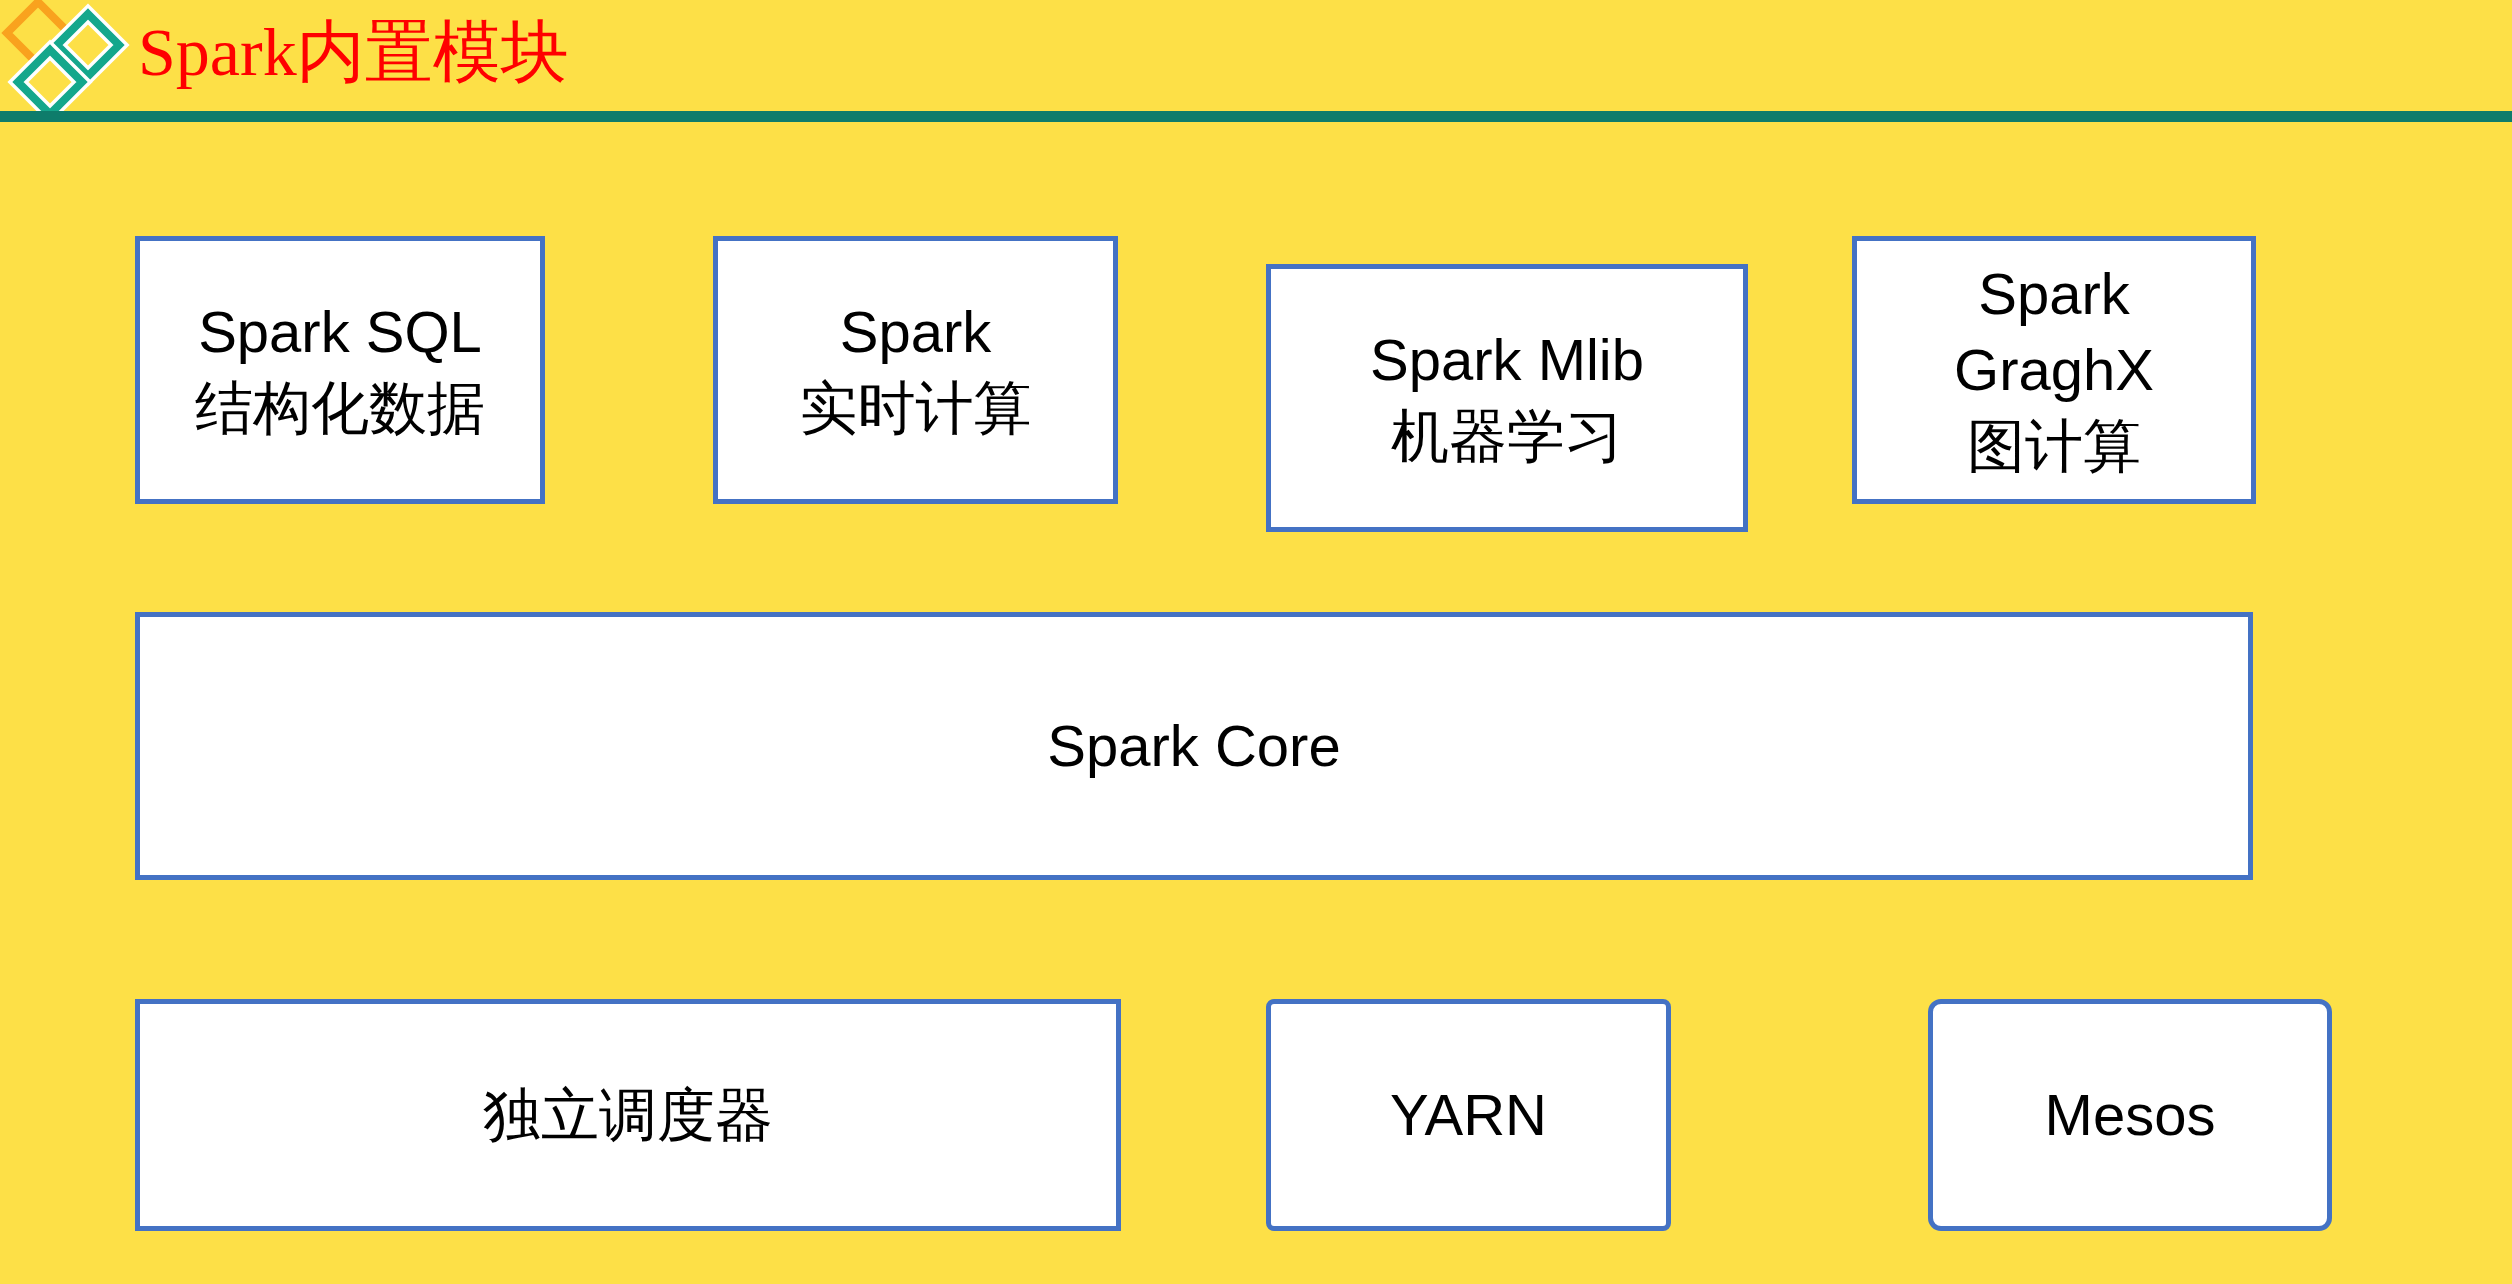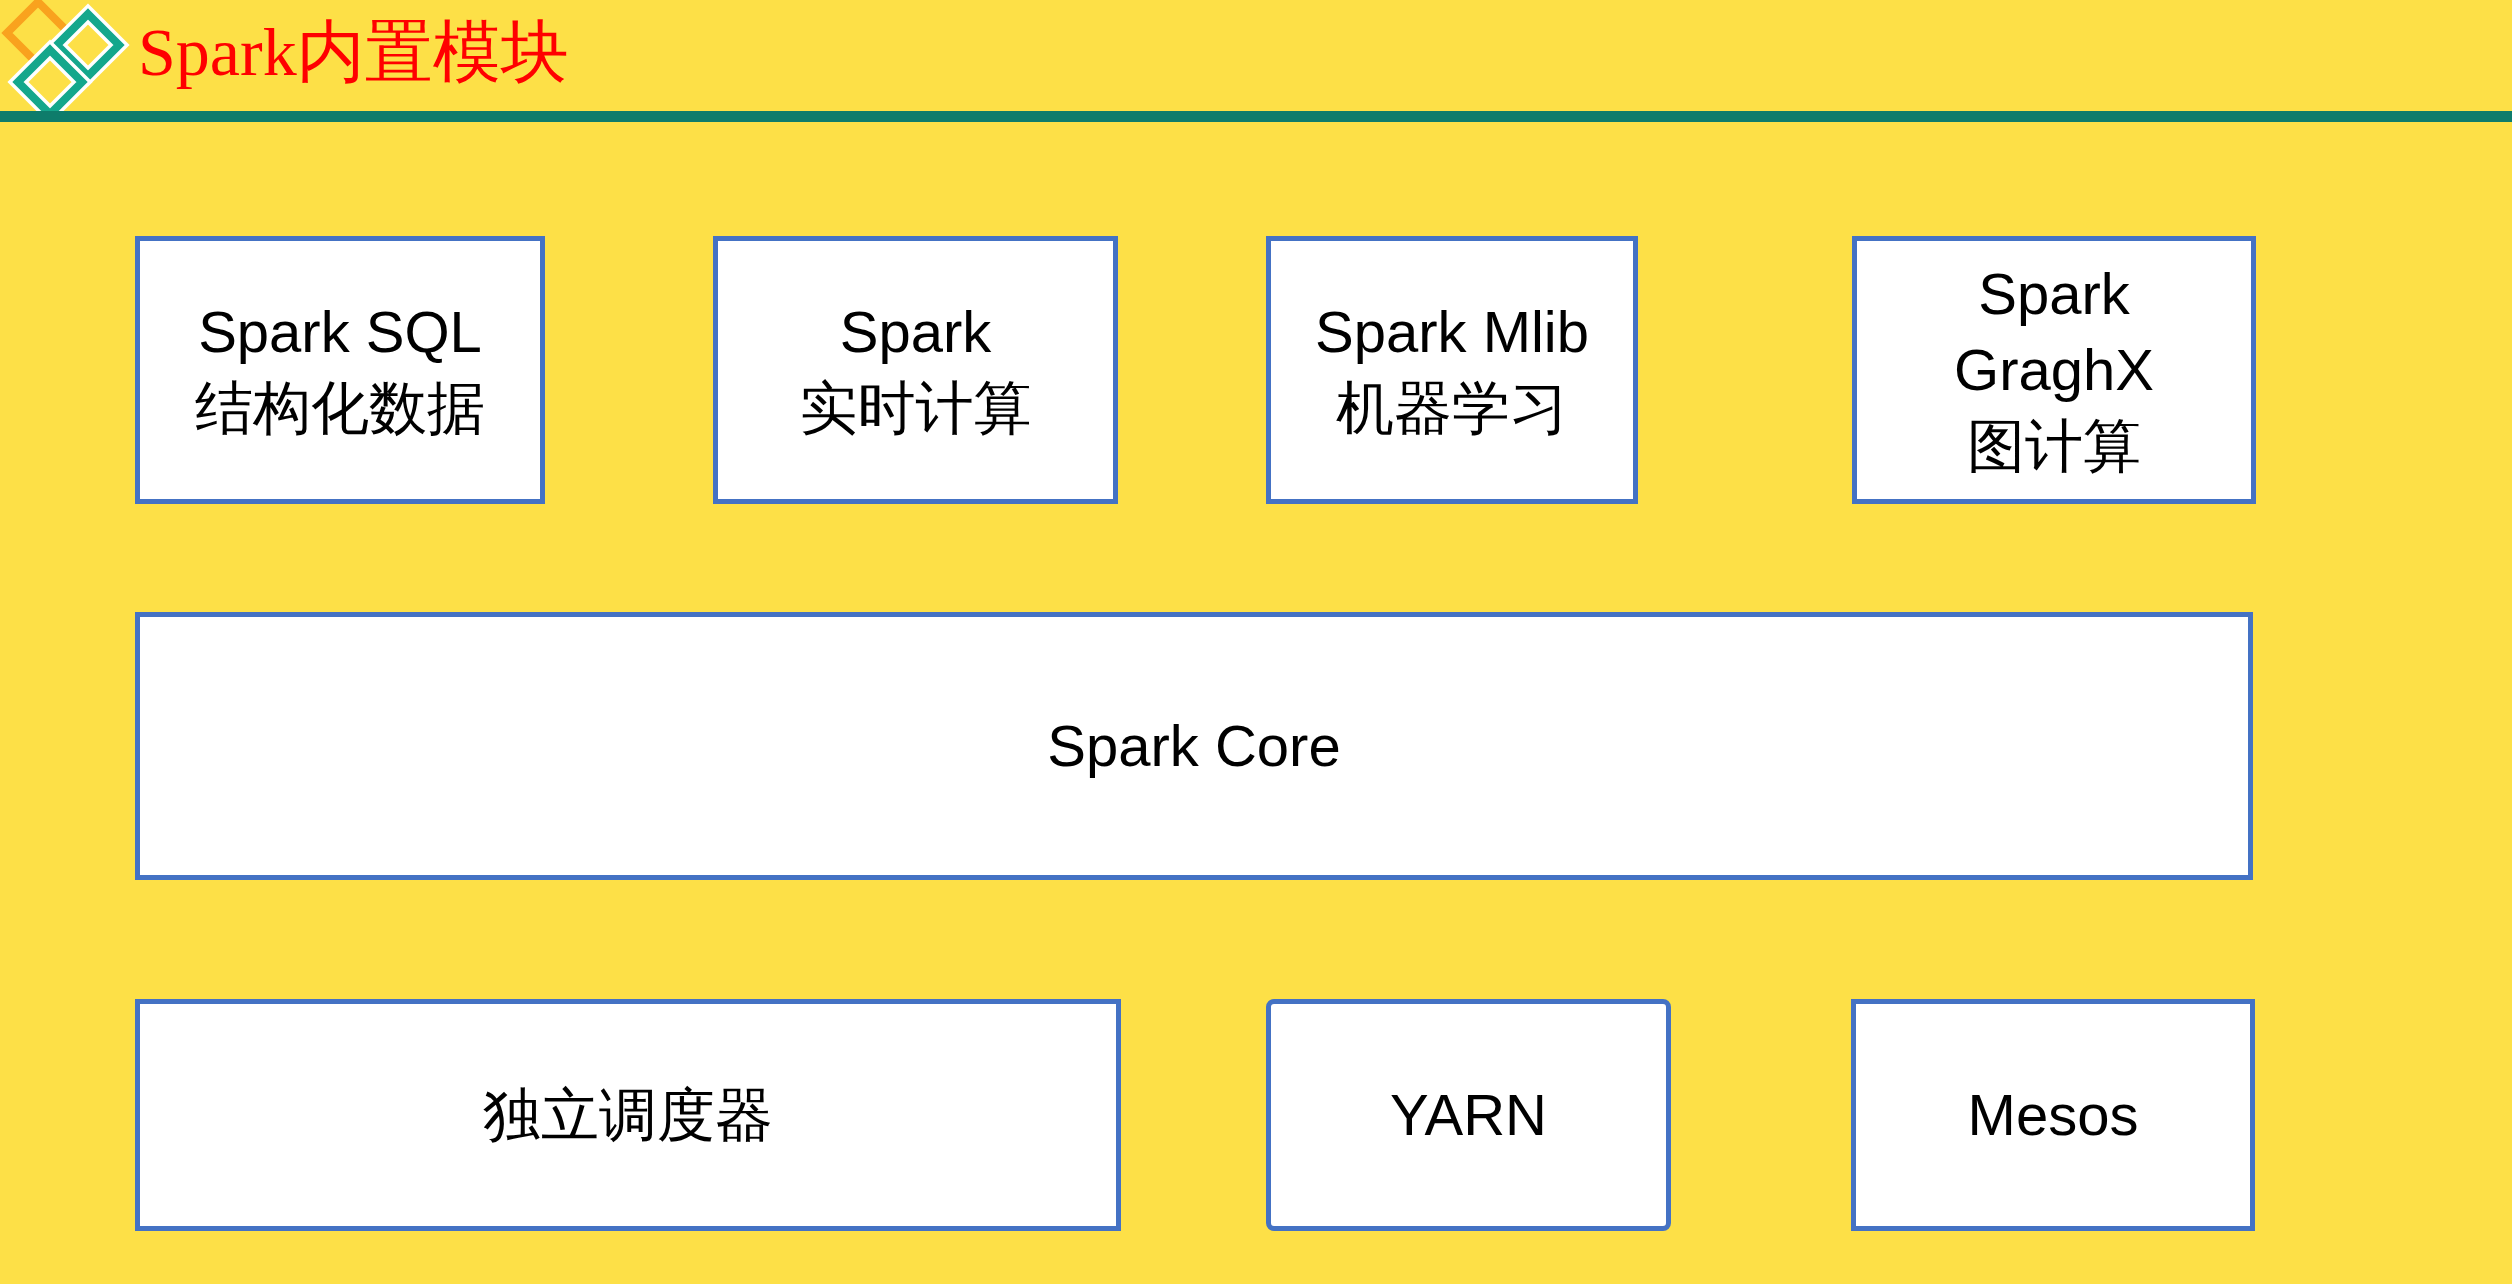--- a/index.html
+++ b/index.html
@@ -55,28 +55,28 @@
     color: #000000;
     font-size: 58px;
     line-height: 76px;
   }
   .row-top    { top: 236px;  height: 268px; }
   .row-core   { top: 612px;  height: 268px; }
   .row-bottom { top: 999px;  height: 232px; }
 
   .b-sql       { left: 135px;  width: 410px; }
   .b-streaming { left: 713px;  width: 405px; }
-  .b-mlib      { left: 1266px; width: 372px; }
+  .b-mlib      { left: 1266px; width: 482px; margin-top: 28px; }
   .b-graghx    { left: 1852px; width: 404px; }
 
   .b-core      { left: 135px;  width: 2118px; }
 
   .b-sched     { left: 135px;  width: 986px; }
   .b-yarn      { left: 1266px; width: 405px; border-radius: 8px; }
-  .b-mesos     { left: 1851px; width: 404px; }
+  .b-mesos     { left: 1928px; width: 404px; border-radius: 13px; }
 
   .line { display: block; }
 </style>
 </head>
 <body>
 
 <div class="slide">
 
   <svg class="logo" viewBox="0 0 130 120" aria-hidden="true">
     <polygon points="38,2 69,33 38,64 7,33" fill="none" stroke="#F9A21E" stroke-width="8"></polygon>

